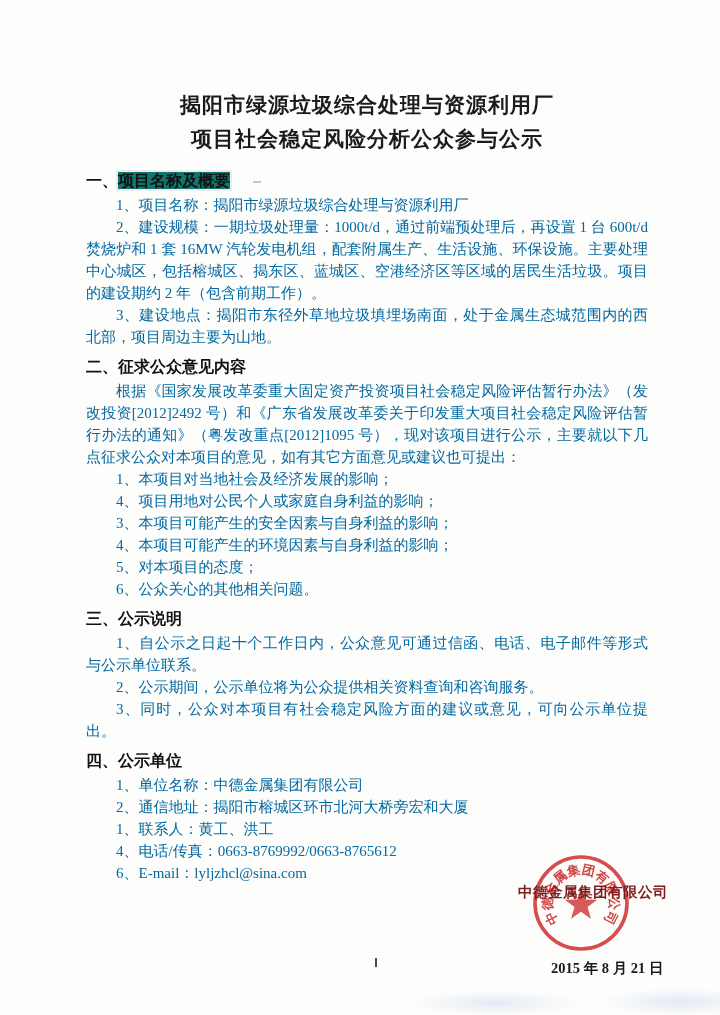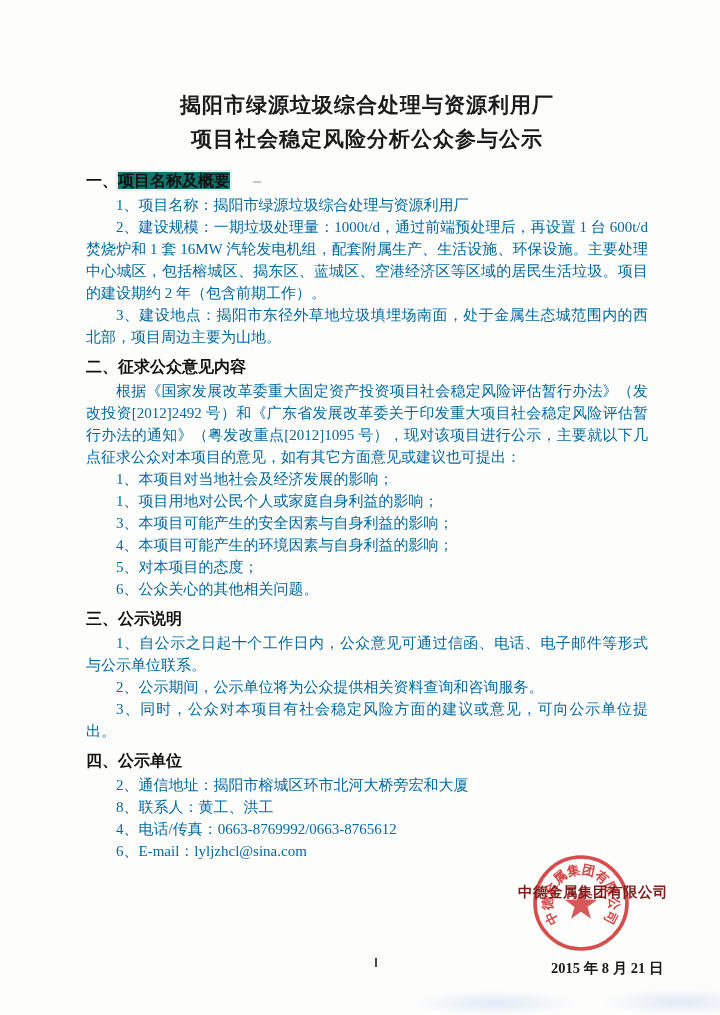--- a/index.html
+++ b/index.html
@@ -37,32 +37,33 @@
       <div>项目社会稳定风险分析公众参与公示</div>
     </div>
     <div class="sections" id="sections">
         <h2 class="heading"><span>一、</span><span class="hl">项目名称及概要</span></h2>
         <p>1、项目名称：揭阳市绿源垃圾综合处理与资源利用厂</p>
         <p>2、建设规模：一期垃圾处理量：1000t/d，通过前端预处理后，再设置 1 台 600t/d 焚烧炉和 1 套 16MW 汽轮发电机组，配套附属生产、生活设施、环保设施。主要处理中心城区，包括榕城区、揭东区、蓝城区、空港经济区等区域的居民生活垃圾。项目的建设期约 2 年（包含前期工作）。</p>
         <p>3、建设地点：揭阳市东径外草地垃圾填埋场南面，处于金属生态城范围内的西北部，项目周边主要为山地。</p>
         <h2 class="heading"><span>二、</span><span>征求公众意见内容</span></h2>
         <p>根据《国家发展改革委重大固定资产投资项目社会稳定风险评估暂行办法》（发改投资[2012]2492 号）和《广东省发展改革委关于印发重大项目社会稳定风险评估暂行办法的通知》（粤发改重点[2012]1095 号），现对该项目进行公示，主要就以下几点征求公众对本项目的意见，如有其它方面意见或建议也可提出：</p>
         <p>1、本项目对当地社会及经济发展的影响；</p>
-        <p>1、项目用地对公民个人或家庭自身利益的影响；</p>
+        <p>4、项目用地对公民个人或家庭自身利益的影响；</p>
         <p>3、本项目可能产生的安全因素与自身利益的影响；</p>
         <p>4、本项目可能产生的环境因素与自身利益的影响；</p>
         <p>5、对本项目的态度；</p>
         <p>6、公众关心的其他相关问题。</p>
         <h2 class="heading"><span>三、</span><span>公示说明</span></h2>
         <p>1、自公示之日起十个工作日内，公众意见可通过信函、电话、电子邮件等形式与公示单位联系。</p>
         <p>2、公示期间，公示单位将为公众提供相关资料查询和咨询服务。</p>
         <p>3、同时，公众对本项目有社会稳定风险方面的建议或意见，可向公示单位提出。</p>
         <h2 class="heading"><span>四、</span><span>公示单位</span></h2>
+        <p>1、单位名称：中德金属集团有限公司</p>
         <p>2、通信地址：揭阳市榕城区环市北河大桥旁宏和大厦</p>
-        <p>8、联系人：黄工、洪工</p>
+        <p>1、联系人：黄工、洪工</p>
         <p>4、电话/传真：0663-8769992/0663-8765612</p>
         <p>6、E-mail：lyljzhcl@sina.com</p>
       </div>
   </div>
 
   <svg class="seal-svg" width="150" height="150" viewBox="0 0 150 150" aria-hidden="true">
     <circle id="seal-circle" cx="75" cy="75" r="46" fill="none" stroke-width="3.6" opacity="0.88" stroke="#cf3434"></circle>
     <polygon id="seal-star" opacity="0.82" points="75.0,60.0 71.0,71.5 58.8,71.7 68.5,79.1 65.0,90.8 75.0,83.8 85.0,90.8 81.5,79.1 91.2,71.7 79.0,71.5" fill="#cf3434"></polygon>
     <g id="seal-ring">
         <text x="45.2" y="90.2" transform="rotate(-117.0 45.2 90.2)" class="seal-char" fill="#cf3434">中</text>

